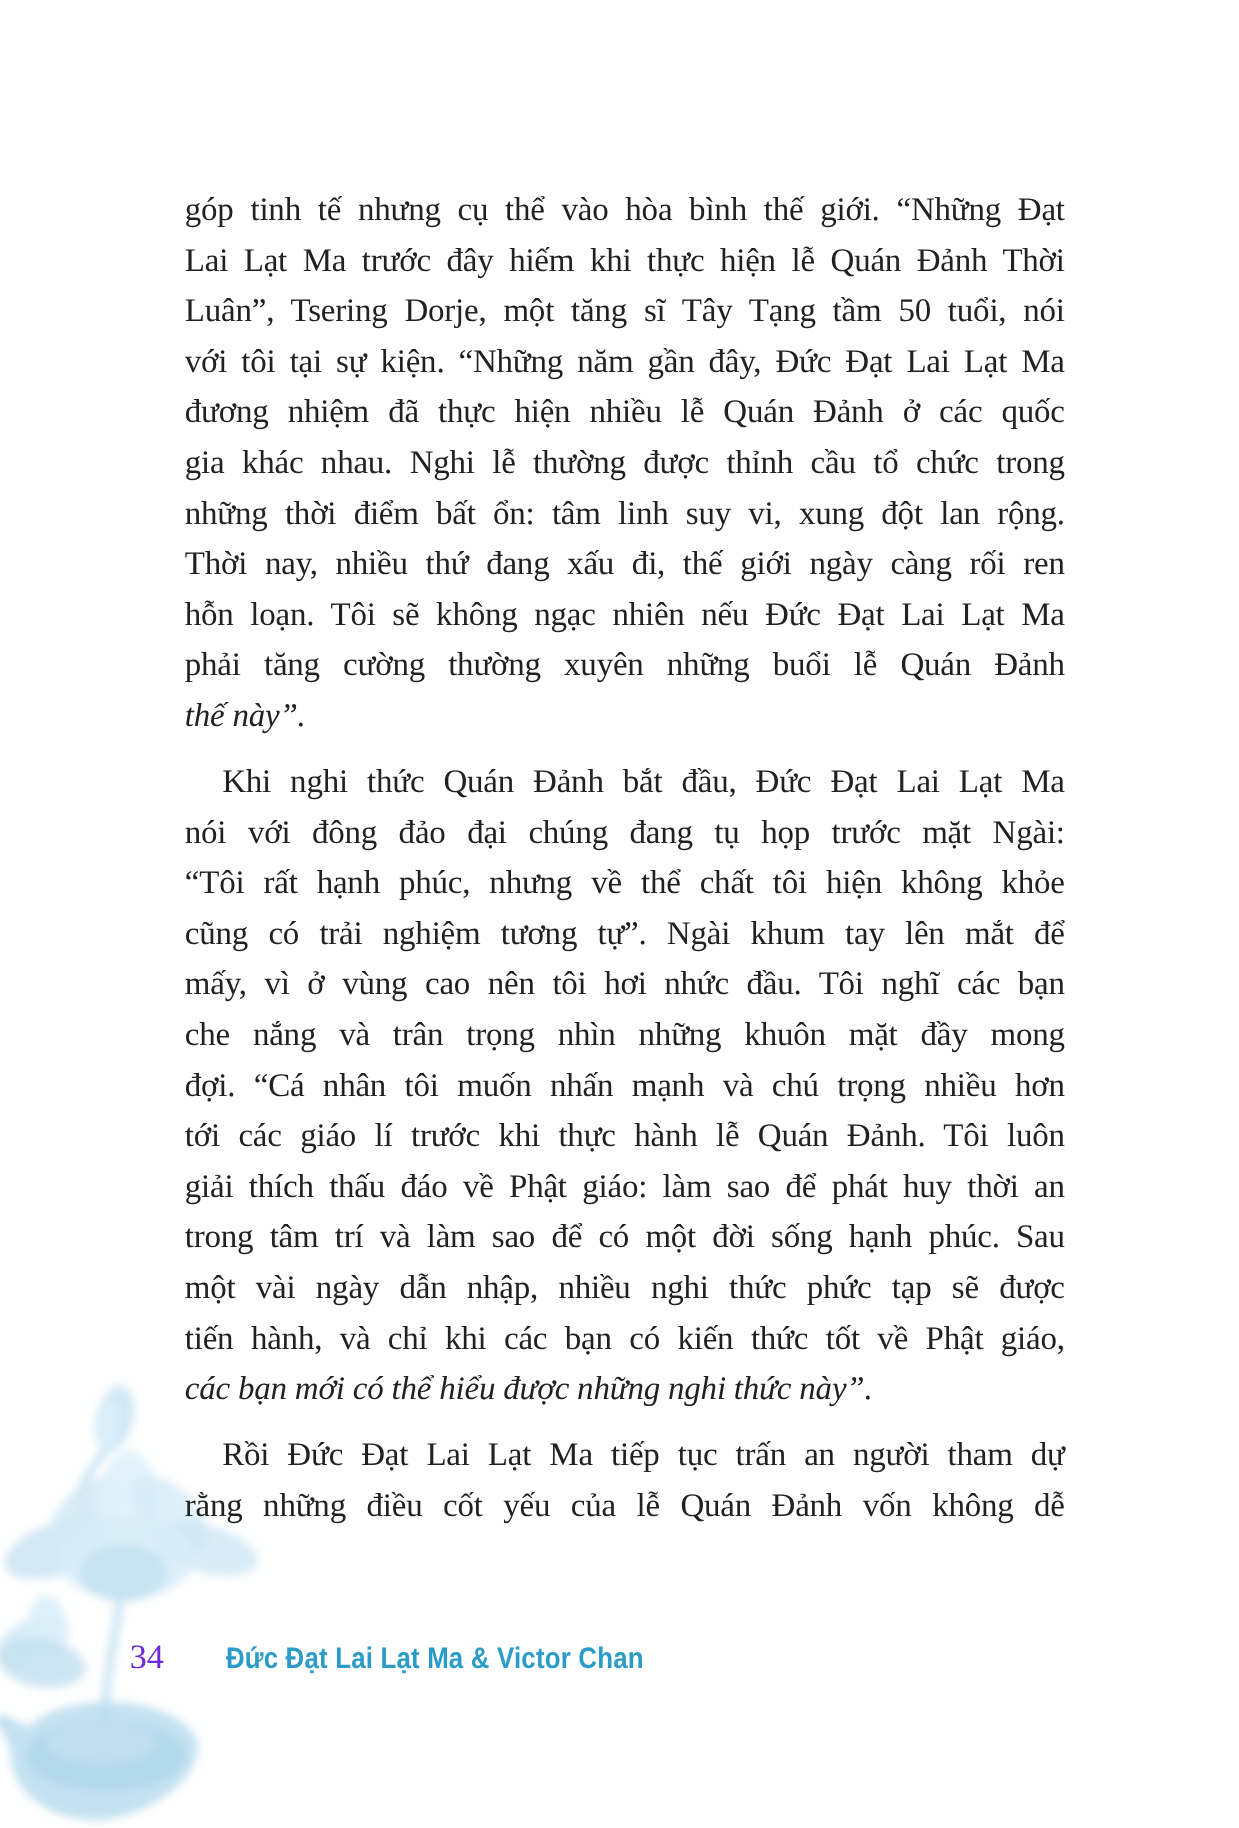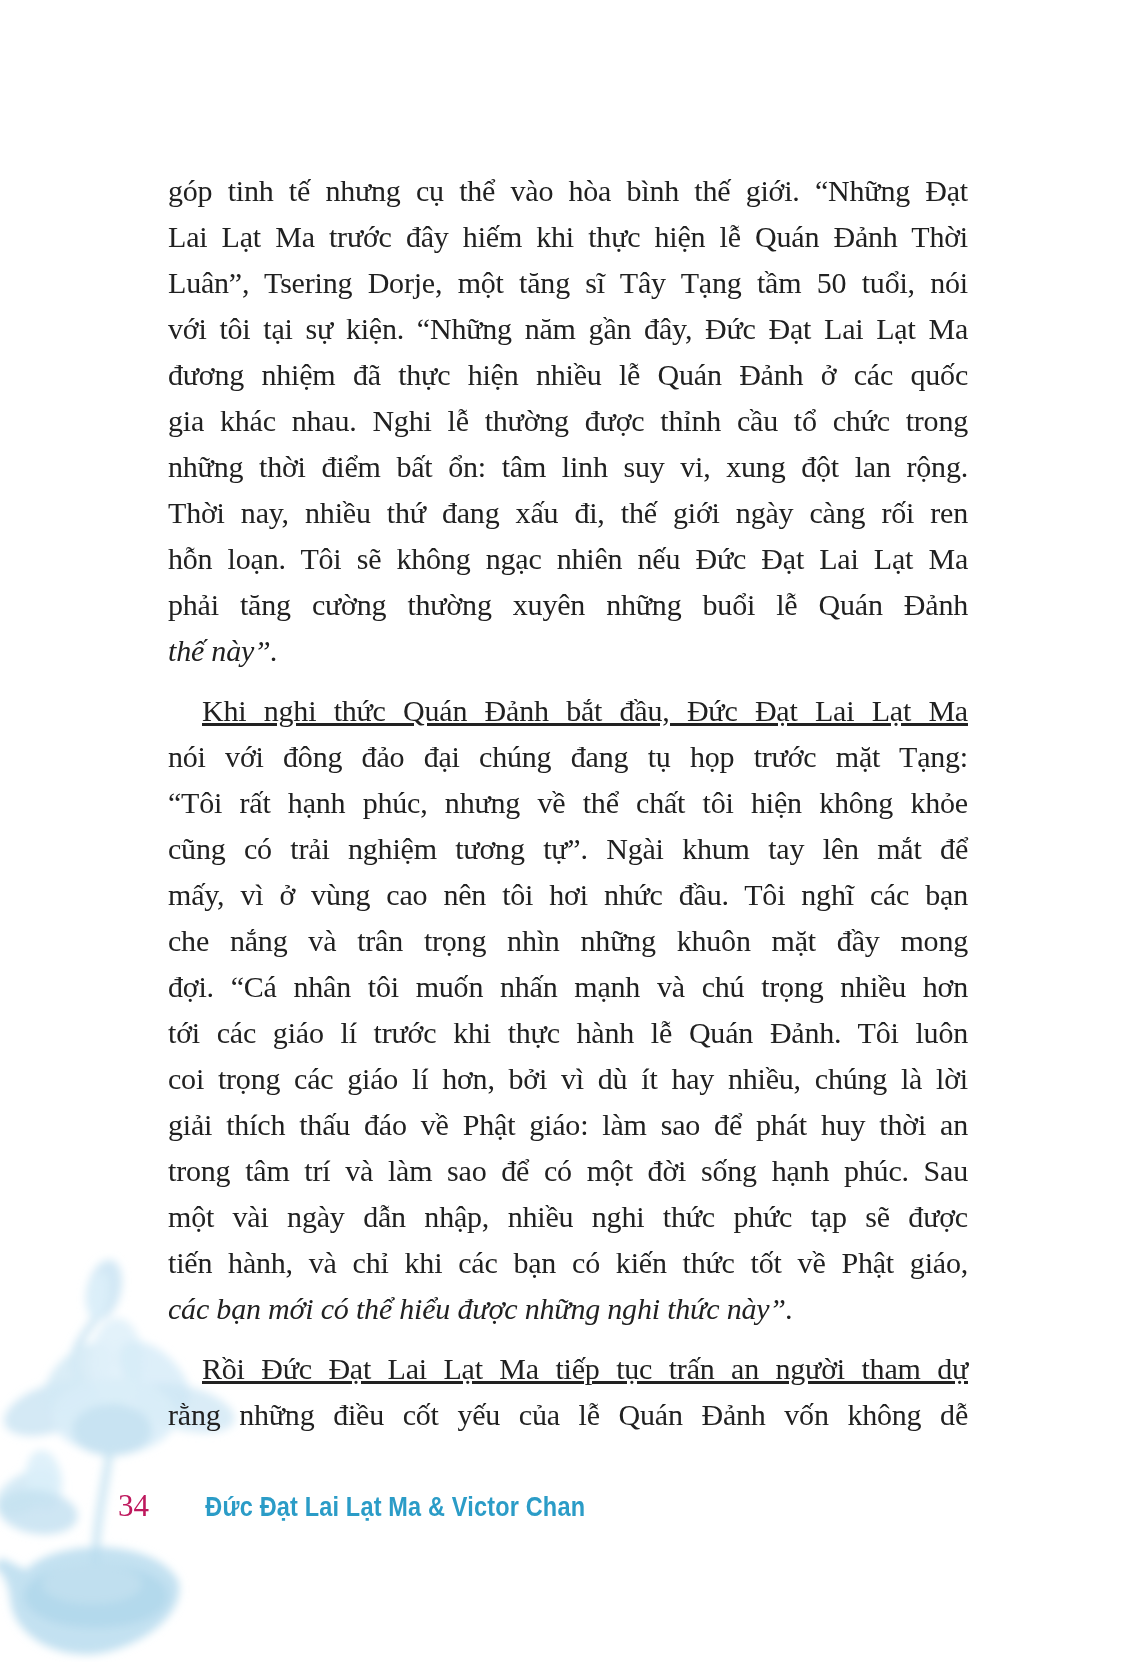--- a/index.html
+++ b/index.html
@@ -33,32 +33,32 @@
     letter-spacing:-0.2px;
   }
   .para{margin:0 0 14px 0;}
   .para:last-child{margin-bottom:0;}
   .line{
     text-align:justify;
     text-align-last:justify;
     height:46px;
   }
   .line.last{text-align-last:left;font-style:italic;}
-  .line.indent{text-indent:34px;text-decoration:underline;}
+  .line.indent{text-indent:34px;}
   
   .footer{
     position:absolute;
     left:118px;top:1488px;
     display:flex;
     align-items:baseline;
   }
   .pagenum{
     font-family:"Liberation Serif", serif;
     font-size:31px;
-    color:#be185d;
+    color:#6d28d9;
   }
   .running-title{
     margin-left:28px;
     font-family:"Liberation Sans", sans-serif;
     font-weight:bold;
     font-size:27px;
     color:var(--accent-color,#2b9cc7);
     transform:scaleX(0.87);
     transform-origin:left baseline;
     white-space:nowrap;
@@ -112,28 +112,27 @@
         <div class="line">đương nhiệm đã thực hiện nhiều lễ Quán Đảnh ở các quốc</div>
         <div class="line">gia khác nhau. Nghi lễ thường được thỉnh cầu tổ chức trong</div>
         <div class="line">những thời điểm bất ổn: tâm linh suy vi, xung đột lan rộng.</div>
         <div class="line">Thời nay, nhiều thứ đang xấu đi, thế giới ngày càng rối ren</div>
         <div class="line">hỗn loạn. Tôi sẽ không ngạc nhiên nếu Đức Đạt Lai Lạt Ma</div>
         <div class="line">phải tăng cường thường xuyên những buổi lễ Quán Đảnh</div>
         <div class="line last">thế này”.</div>
       </div>
       <div class="para">
         <div class="line indent">Khi nghi thức Quán Đảnh bắt đầu, Đức Đạt Lai Lạt Ma</div>
-        <div class="line">nói với đông đảo đại chúng đang tụ họp trước mặt Tạng:</div>
+        <div class="line">nói với đông đảo đại chúng đang tụ họp trước mặt Ngài:</div>
         <div class="line">“Tôi rất hạnh phúc, nhưng về thể chất tôi hiện không khỏe</div>
         <div class="line">cũng có trải nghiệm tương tự”. Ngài khum tay lên mắt để</div>
         <div class="line">mấy, vì ở vùng cao nên tôi hơi nhức đầu. Tôi nghĩ các bạn</div>
         <div class="line">che nắng và trân trọng nhìn những khuôn mặt đầy mong</div>
         <div class="line">đợi. “Cá nhân tôi muốn nhấn mạnh và chú trọng nhiều hơn</div>
         <div class="line">tới các giáo lí trước khi thực hành lễ Quán Đảnh. Tôi luôn</div>
-        <div class="line">coi trọng các giáo lí hơn, bởi vì dù ít hay nhiều, chúng là lời</div>
         <div class="line">giải thích thấu đáo về Phật giáo: làm sao để phát huy thời an</div>
         <div class="line">trong tâm trí và làm sao để có một đời sống hạnh phúc. Sau</div>
         <div class="line">một vài ngày dẫn nhập, nhiều nghi thức phức tạp sẽ được</div>
         <div class="line">tiến hành, và chỉ khi các bạn có kiến thức tốt về Phật giáo,</div>
         <div class="line last">các bạn mới có thể hiểu được những nghi thức này”.</div>
       </div>
       <div class="para">
         <div class="line indent">Rồi Đức Đạt Lai Lạt Ma tiếp tục trấn an người tham dự</div>
         <div class="line">rằng những điều cốt yếu của lễ Quán Đảnh vốn không dễ</div>
       </div>

